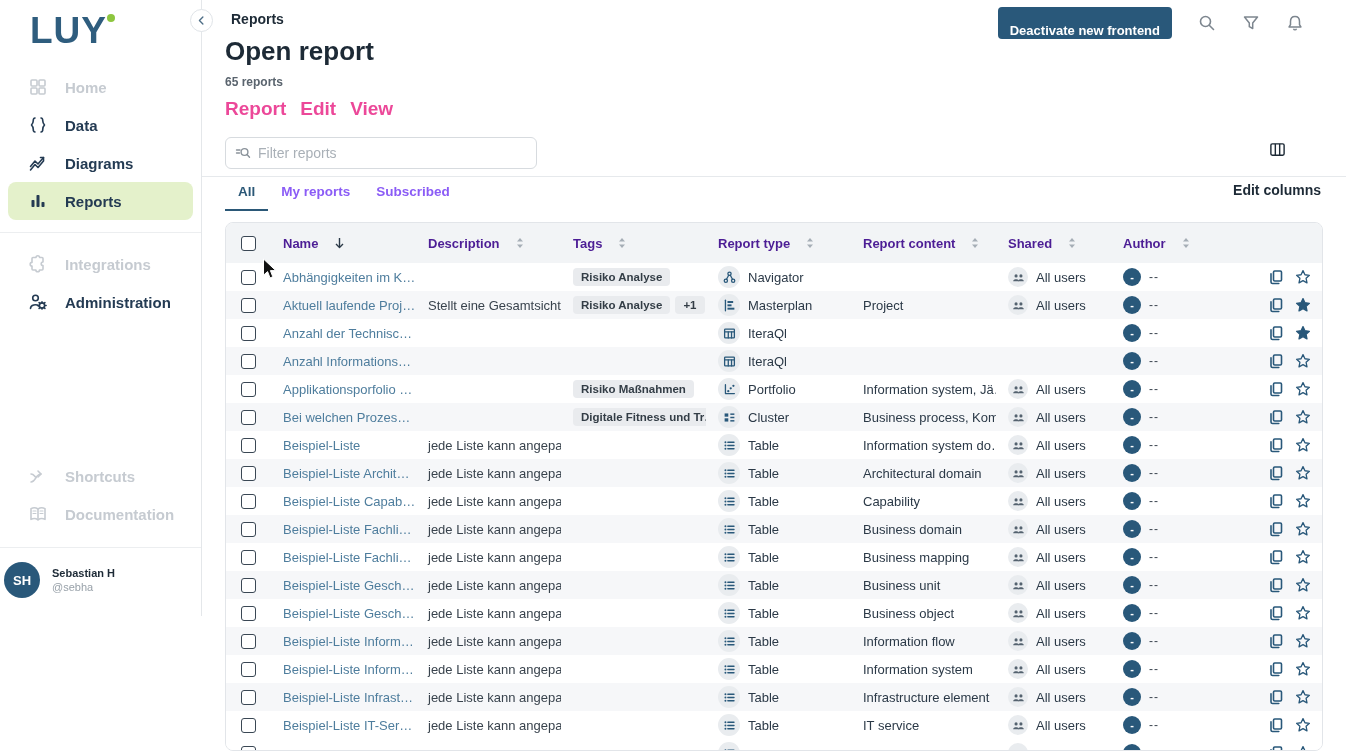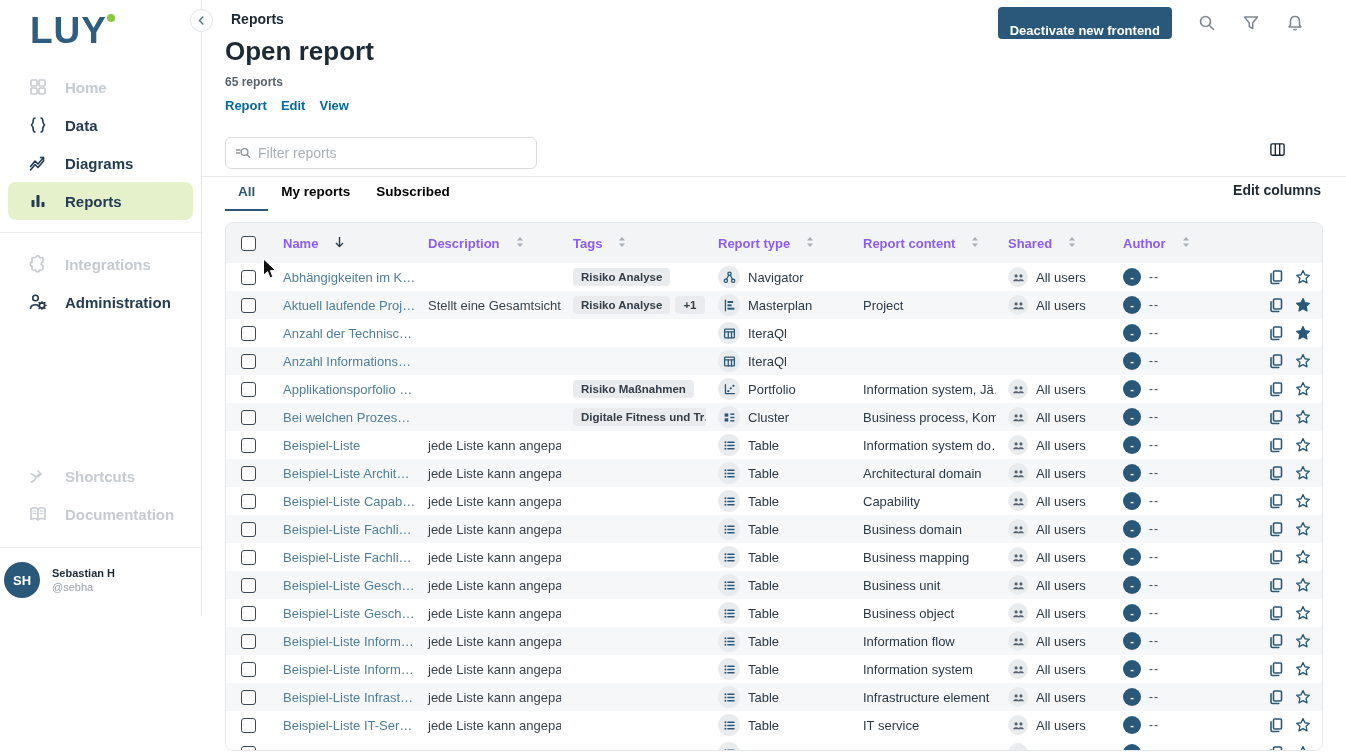--- a/index.html
+++ b/index.html
@@ -37,48 +37,48 @@
   .breadcrumb { position:absolute; left:29px; top:11px; font-size:14px; font-weight:bold; color:#1D2A36; }
   .top-actions { position:absolute; top:7px; right:42px; display:flex; align-items:center; gap:26px; }
   .deactivate-btn { background:#29587A; color:#fff; border:none; border-radius:4px; height:25px;
     padding:16px 12px; font-size:13px; font-weight:bold; font-family:inherit; cursor:pointer; }
   .icon-btn { width:18px; height:18px; color:#7D868F; cursor:pointer; display:inline-flex; }
   .icon-btn svg { width:18px; height:18px; }
 
   .page-title { position:absolute; left:23px; top:36px; font-size:26px; font-weight:bold; color:#1D2A36; }
   .page-subtitle { position:absolute; left:23px; top:75px; font-size:12px; font-weight:bold; color:#5A646E; }
   .menubar { position:absolute; left:23px; top:98px; display:flex; gap:14px; }
-  .menubar span { font-size:13px; font-weight:600; color:#0369a1; cursor:pointer; }
+  .menubar span { font-size:19px; font-weight:600; color:#ec4899; cursor:pointer; }
 
   .filter-box { position:absolute; left:23px; top:137px; width:312px; height:32px; border:1px solid #D7DBDF;
     border-radius:6px; display:flex; align-items:center; padding:0 9px; gap:7px; background:#fff; }
   .filter-box svg { width:16px; height:16px; color:#8A929A; flex:0 0 16px; }
   .filter-input { border:none; outline:none; flex:1; font-size:14px; font-family:inherit; color:#2B3947; }
   .filter-input::placeholder { color:#A9B0B7; }
 
   .edit-columns { position:absolute; right:25px; top:141px; display:flex; align-items:center; gap:24px;
     cursor:pointer;flex-direction:column; }
   .edit-columns svg { width:17px; height:17px; color:#1D2A36; }
   .edit-columns span { font-size:14px; font-weight:600; color:#1D2A36; }
 
   .hdivider { position:absolute; left:0; right:0; top:176px; height:1px; background:#E6E9EC; }
 
   .tabs { position:absolute; left:23px; top:178px; display:flex; }
-  .tab { padding:6px 13px 10px 13px; font-size:13.5px; font-weight:600; color:#000000;
+  .tab { padding:6px 13px 10px 13px; font-size:13.5px; font-weight:600; color:#8b5cf6;
     cursor:pointer; position:relative; }
   .tab.active { color:#2B5877; }
   .tab.active::after { content:""; position:absolute; left:0; right:0; bottom:-2px; height:2px; background:#2B5877; }
 
   
   .table { position:absolute; left:23px; top:222px; width:1098px; height:529px;
     border:1px solid #E2E5E9; border-radius:8px; overflow:hidden; background:#fff; }
   .trow, .thead { display:grid; grid-template-columns:45px 145px 145px 145px 145px 145px 115px 145px 1fr;
     align-items:center; }
   .thead { height:40px; background:#F2F4F6; }
-  .thead .cell { font-size:13px; font-weight:600; color:#8b5cf6; display:flex; align-items:flex-start; gap:16px; }
+  .thead .cell { font-size:13px; font-weight:600; color:#4c1d95; display:flex; align-items:center; gap:16px; }
   .trow { height:28px; background:#fff; }
   .trow.alt { background:#F6F7F9; }
   .cell { padding-left:12px; overflow:hidden; white-space:nowrap; display:flex; align-items:center; }
   .c-cb { justify-content:center; padding-left:0; }
   .checkbox { width:15px; height:15px; border:1.6px solid #3A4754; border-radius:3px; background:#fff; cursor:pointer; }
   .name-link { font-size:13px; color:#4E7D9D; text-decoration:none; cursor:pointer; overflow:hidden;
     text-overflow:ellipsis; white-space:nowrap; }
   .c-desc { font-size:13px; color:#39434D; }
   .c-tags { gap:5px; }
   .chip { background:#E9EBEE; border-radius:4px; padding:3px 8px; font-size:11.5px; font-weight:bold;

